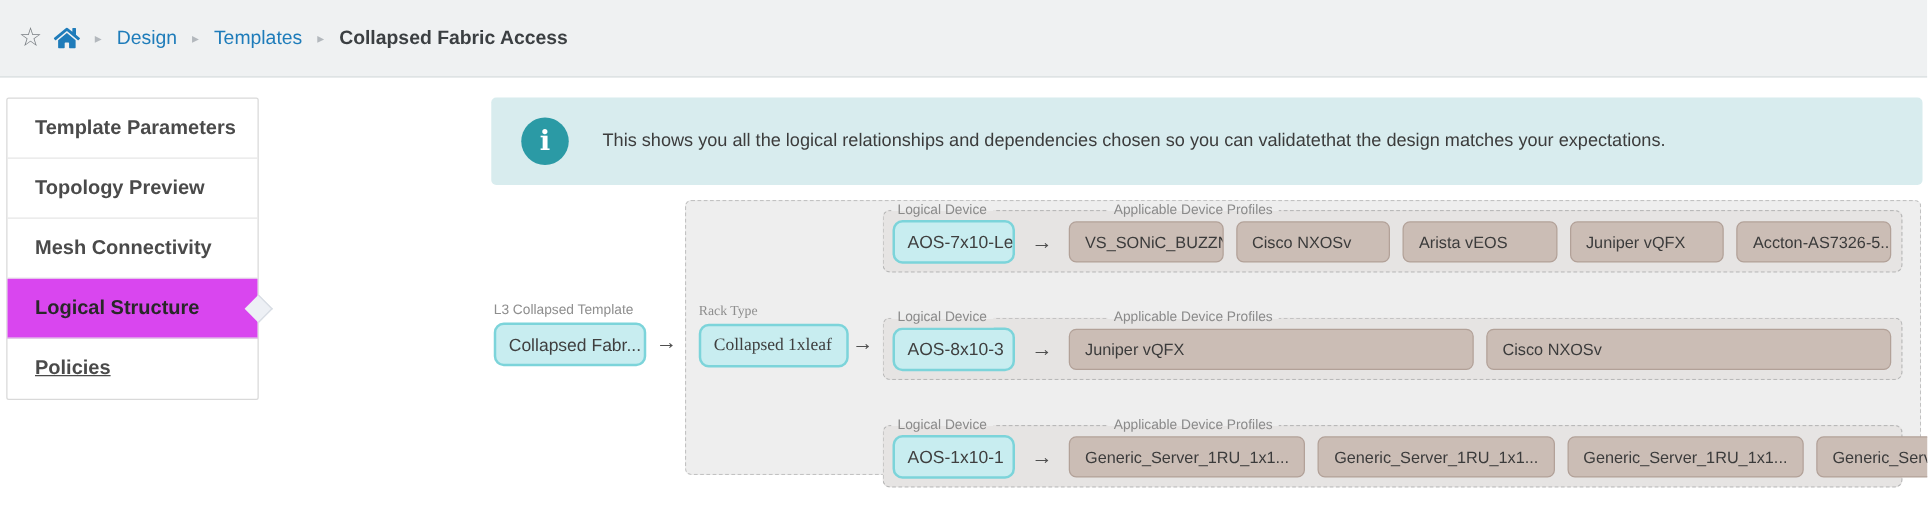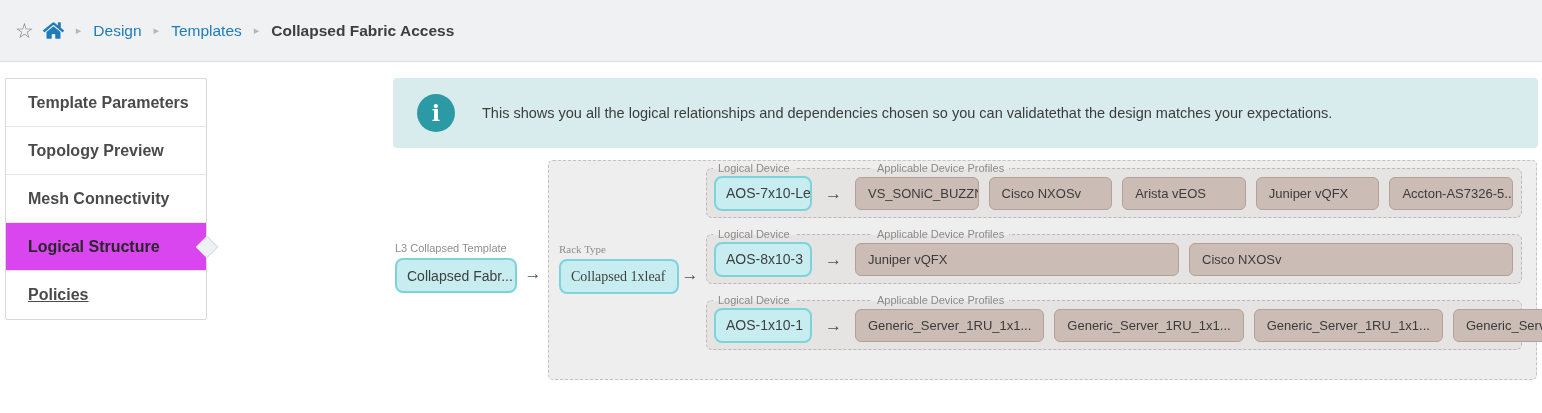--- a/index.html
+++ b/index.html
@@ -47,28 +47,28 @@
 
   .tpl-group { position:absolute; left:395px; top:242px; width:122px; }
   .arrow-1 { position:absolute; left:519px; top:256px; width:28px; }
 
   .container { position:absolute; left:548px; top:160px; width:989px; height:220px;
                background:#eeeeee; border:1px dashed #c2c2c2; border-radius:5px; }
   .rack-group { position:absolute; left:10px; top:82px; width:120px;font-family:Liberation Serif, serif; }
   .arrow-2 { position:absolute; left:126px; top:96px; width:30px; }
 
   .rows { position:absolute; left:157px; top:7px; width:816px;
-          display:flex; flex-direction:column; gap:16px; }
+          display:flex; flex-direction:column; gap:36px; }
   .row { position:relative; height:50px; background:#e6e4e3; border:1px dashed #b9b9b9;
          border-radius:6px; display:flex; align-items:center; padding-left:7px; }
   .legend { position:absolute; top:-8px; font-size:11px; color:#8a8a8a; padding:0 5px;
             line-height:15px; white-space:nowrap;
             background:linear-gradient(to bottom, #eeeeee 54%, #e6e4e3 54%); }
   .legend.ld { left:6px; }
-  .legend.adp { left:165px; }
+  .legend.adp { left:179px; }
   .row .tealbox { width:98px; flex:none; }
   .row .arrow { width:43px; flex:none; }
   .profiles { flex:1; display:flex; gap:10px; margin-right:8px; }
   .profile { flex:1; height:33px; background:#cbbdb5; border:1px solid #b2a198; border-radius:6px;
              display:flex; align-items:center; padding:0 12px; font-size:13px; color:#3b3b3b;
              white-space:nowrap; overflow:hidden; cursor:default; }
 </style>
 </head>
 <body>
 

